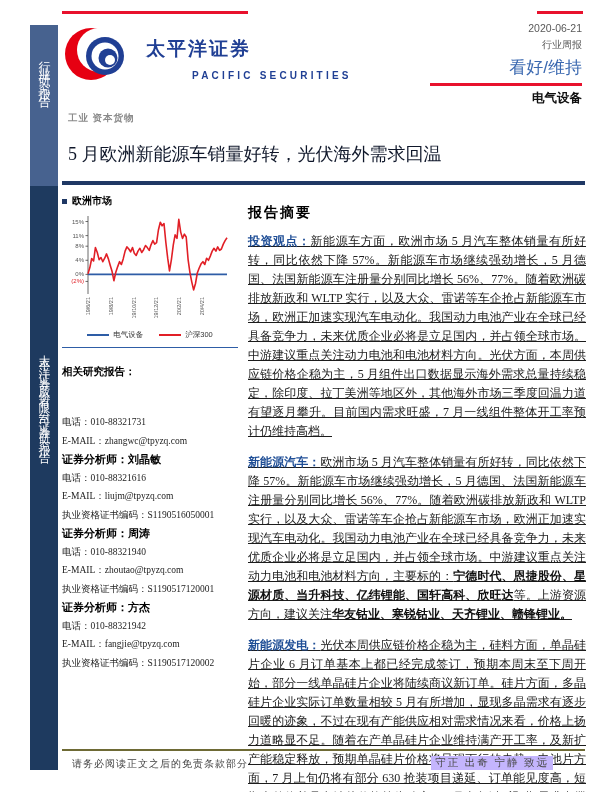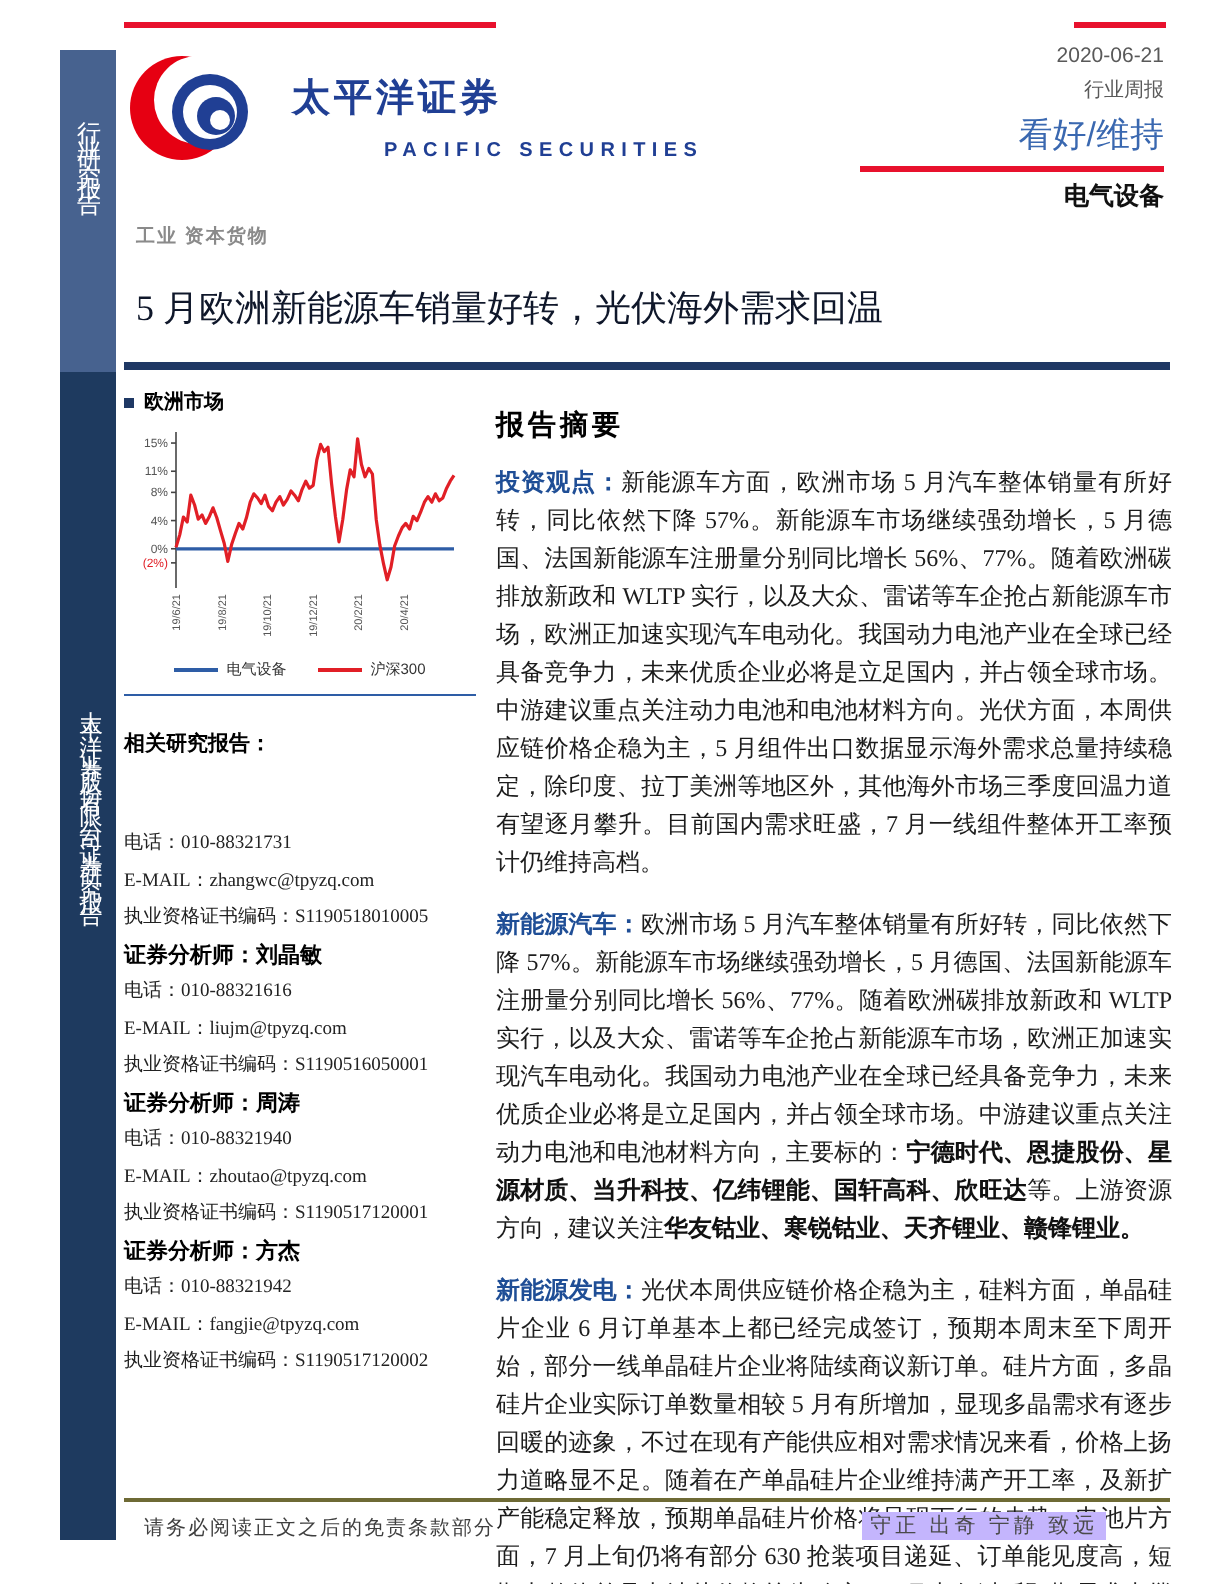--- a/index.html
+++ b/index.html
@@ -41,21 +41,21 @@
                font-family:"Liberation Sans",sans-serif;}
   .swatch{display:inline-block;width:22px;height:2px;}
   .divider{height:1px;background:#2E5DA6;margin-top:7px;}
   .related{margin-top:17px;font-size:10.5px;font-weight:bold;color:#000;}
   .analysts{margin-top:34px;}
   .a-name{font-size:11px;font-weight:bold;color:#000;height:18.5px;line-height:18.5px;}
   .a-line{font-size:9.5px;color:#222;height:18.5px;line-height:18.5px;}
   
   .rightcol{position:absolute;left:248px;top:204px;width:338px;}
   .summary-heading{font-size:14px;font-weight:bold;letter-spacing:2px;color:#000;}
-  .rightcol p{margin:0 0 12px 0;font-size:12px;line-height:19px;text-align:justify;}
+  .rightcol p{margin:0 0 12px 0;font-size:12px;line-height:19px;text-align:justify;text-decoration:underline;}
   .rightcol p:first-of-type{margin-top:10px;}
   .lead{color:#1F4E96;font-weight:bold;}
   .stocks{font-weight:bold;color:#111;}
   
   .footer-line{position:absolute;left:62px;top:749px;width:523px;height:2px;background:#6E6A35;}
   .disclaimer{position:absolute;left:72px;top:757px;font-size:10px;color:#3f3f3f;letter-spacing:1px;}
   .motto{position:absolute;right:59px;top:756px;font-size:10.5px;color:#4a4a4a;background:#c4b5fd;
          padding:0 4px;letter-spacing:2px;}
   svg text{font-family:"Liberation Sans",sans-serif;}
 </style>
@@ -135,21 +135,20 @@
         <span>沪深300</span>
       </span>
     </div>
     <div class="divider"></div>
     <div class="related">相关研究报告：</div>
 
     <div class="analysts">
       <div class="analyst">
         <div class="a-line">电话：010-88321731</div>
         <div class="a-line">E-MAIL：zhangwc@tpyzq.com</div>
-        <div class="a-line">执业资格证书编码：S1190518010005</div>
       </div>
       <div class="analyst">
         <div class="a-name">证券分析师：刘晶敏</div>
         <div class="a-line">电话：010-88321616</div>
         <div class="a-line">E-MAIL：liujm@tpyzq.com</div>
         <div class="a-line">执业资格证书编码：S1190516050001</div>
       </div>
       <div class="analyst">
         <div class="a-name">证券分析师：周涛</div>
         <div class="a-line">电话：010-88321940</div>

